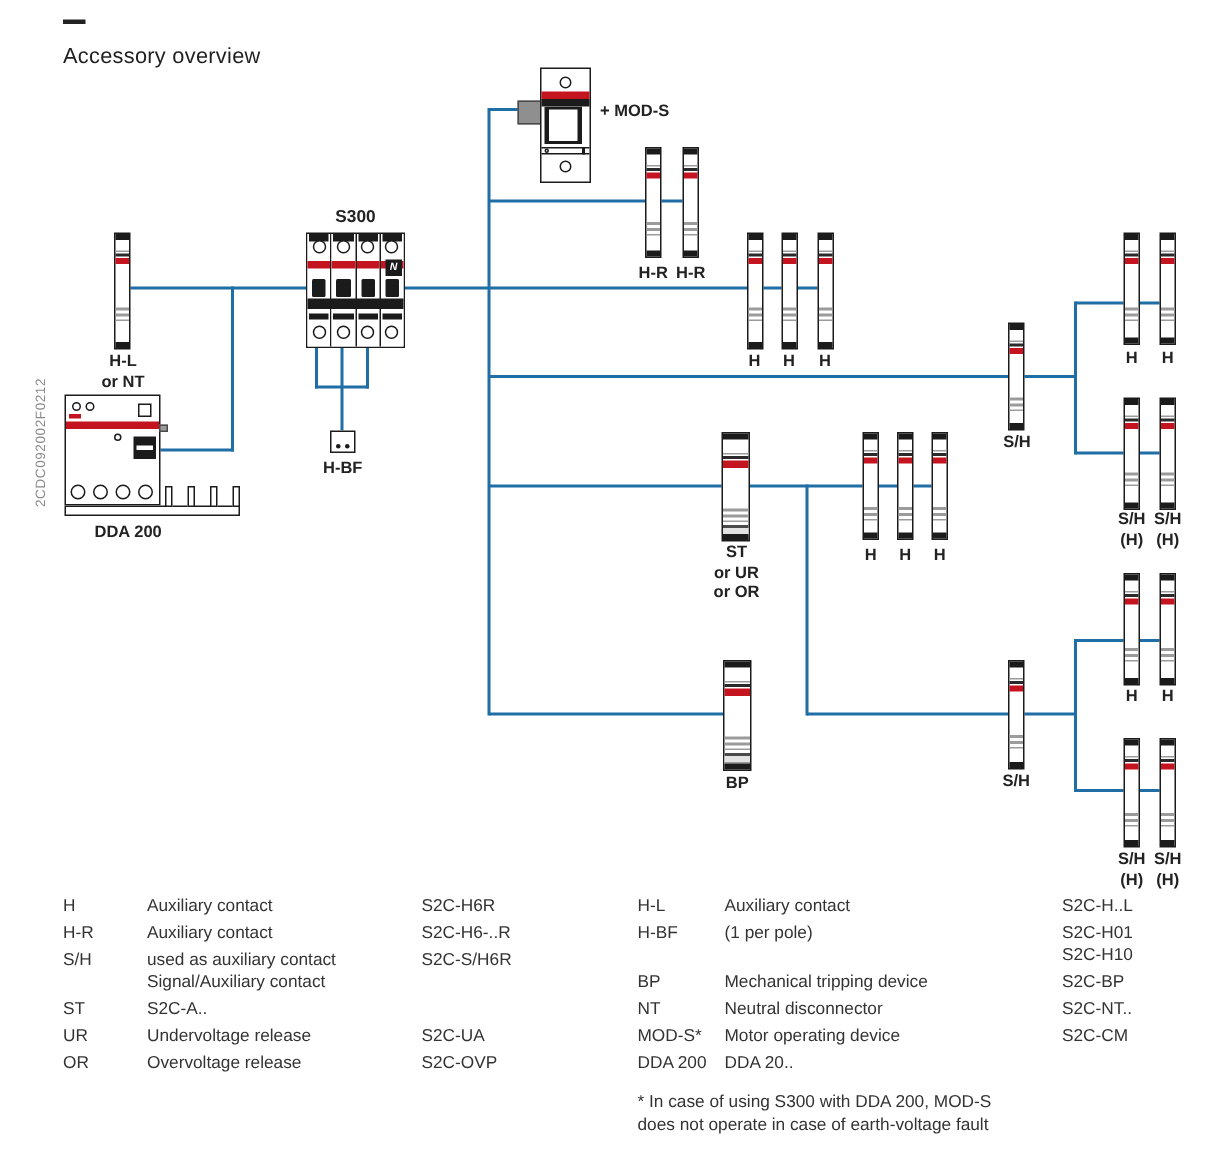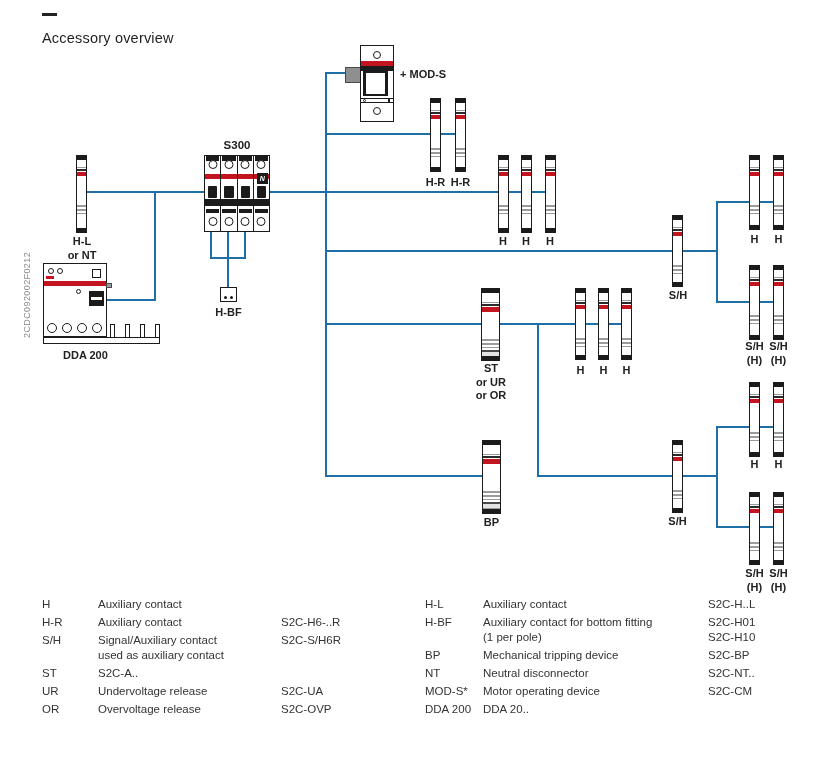--- a/index.html
+++ b/index.html
@@ -473,31 +473,32 @@
     <div>S/H</div>
     <div>(H)</div>
   </div>
 
   <div class="legend lft">
     <div class="lrow">
       <div>H</div>
       <div>
         <div>Auxiliary contact</div>
       </div>
+      <div>S2C-H6R</div>
     </div>
     <div class="lrow">
       <div>H-R</div>
       <div>Auxiliary contact</div>
       <div>S2C-H6-..R</div>
     </div>
     <div class="lrow">
       <div>S/H</div>
       <div>
+        <div>used as auxiliary contact</div>
         <div>Signal/Auxiliary contact</div>
-        <div>used as auxiliary contact</div>
       </div>
       <div>S2C-S/H6R</div>
     </div>
     <div class="lrow">
       <div>ST</div>
       <div>S2C-A..</div>
     </div>
     <div class="lrow">
       <div>UR</div>
       <div>Undervoltage release</div>
@@ -512,21 +513,20 @@
 
   <div class="legend rgt">
     <div class="lrow">
       <div>H-L</div>
       <div>Auxiliary contact</div>
       <div>S2C-H..L</div>
     </div>
     <div class="lrow">
       <div>H-BF</div>
       <div>
-        <div>Auxiliary contact for bottom fitting</div>
         <div>(1 per pole)</div>
       </div>
       <div>
         <div>S2C-H01</div>
         <div>S2C-H10</div>
       </div>
     </div>
     <div class="lrow">
       <div>BP</div>
       <div>Mechanical tripping device</div>
@@ -539,15 +539,19 @@
     </div>
     <div class="lrow">
       <div>MOD-S*</div>
       <div>Motor operating device</div>
       <div>S2C-CM</div>
     </div>
     <div class="lrow">
       <div>DDA 200</div>
       <div>DDA 20..</div>
     </div>
+    <div class="footnote">
+      <div>* In case of using S300 with DDA 200, MOD-S</div>
+      <div>does not operate in case of earth-voltage fault</div>
+    </div>
   </div>
 
 </div>
 
 </body></html>

